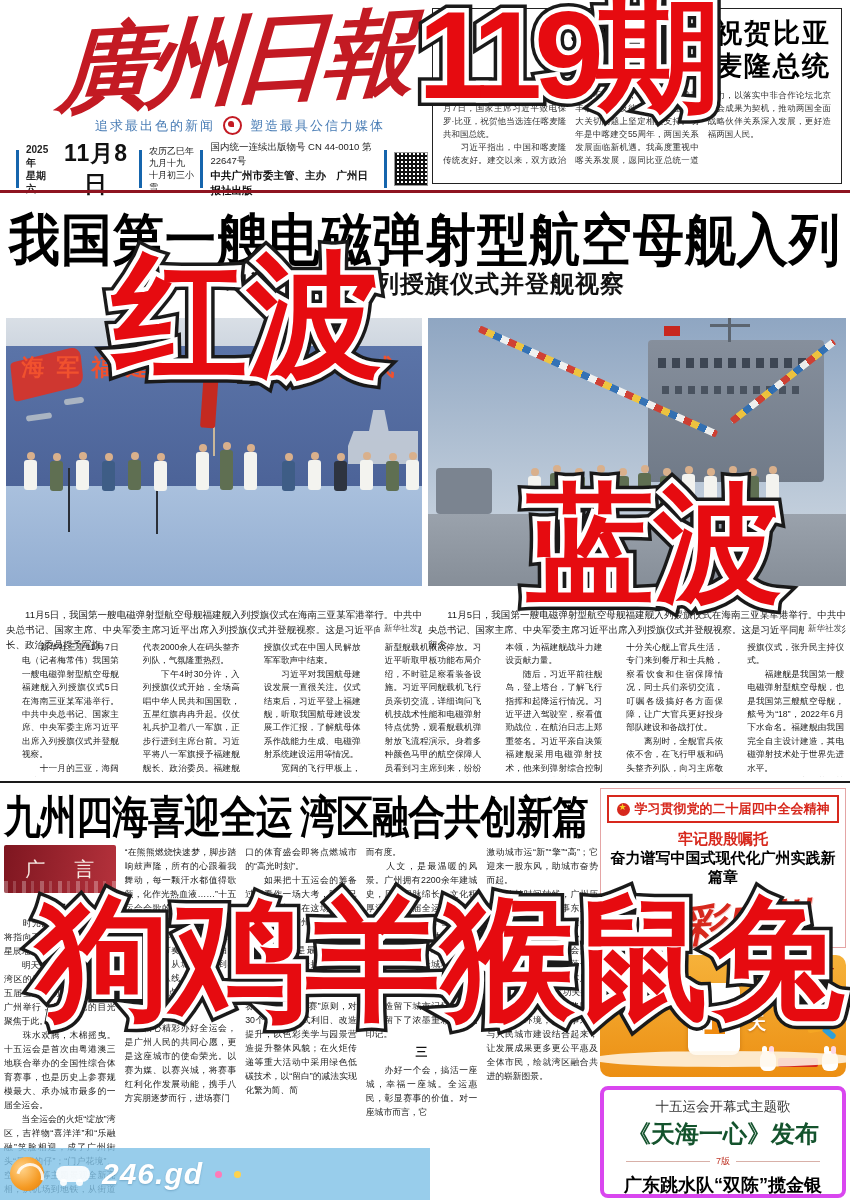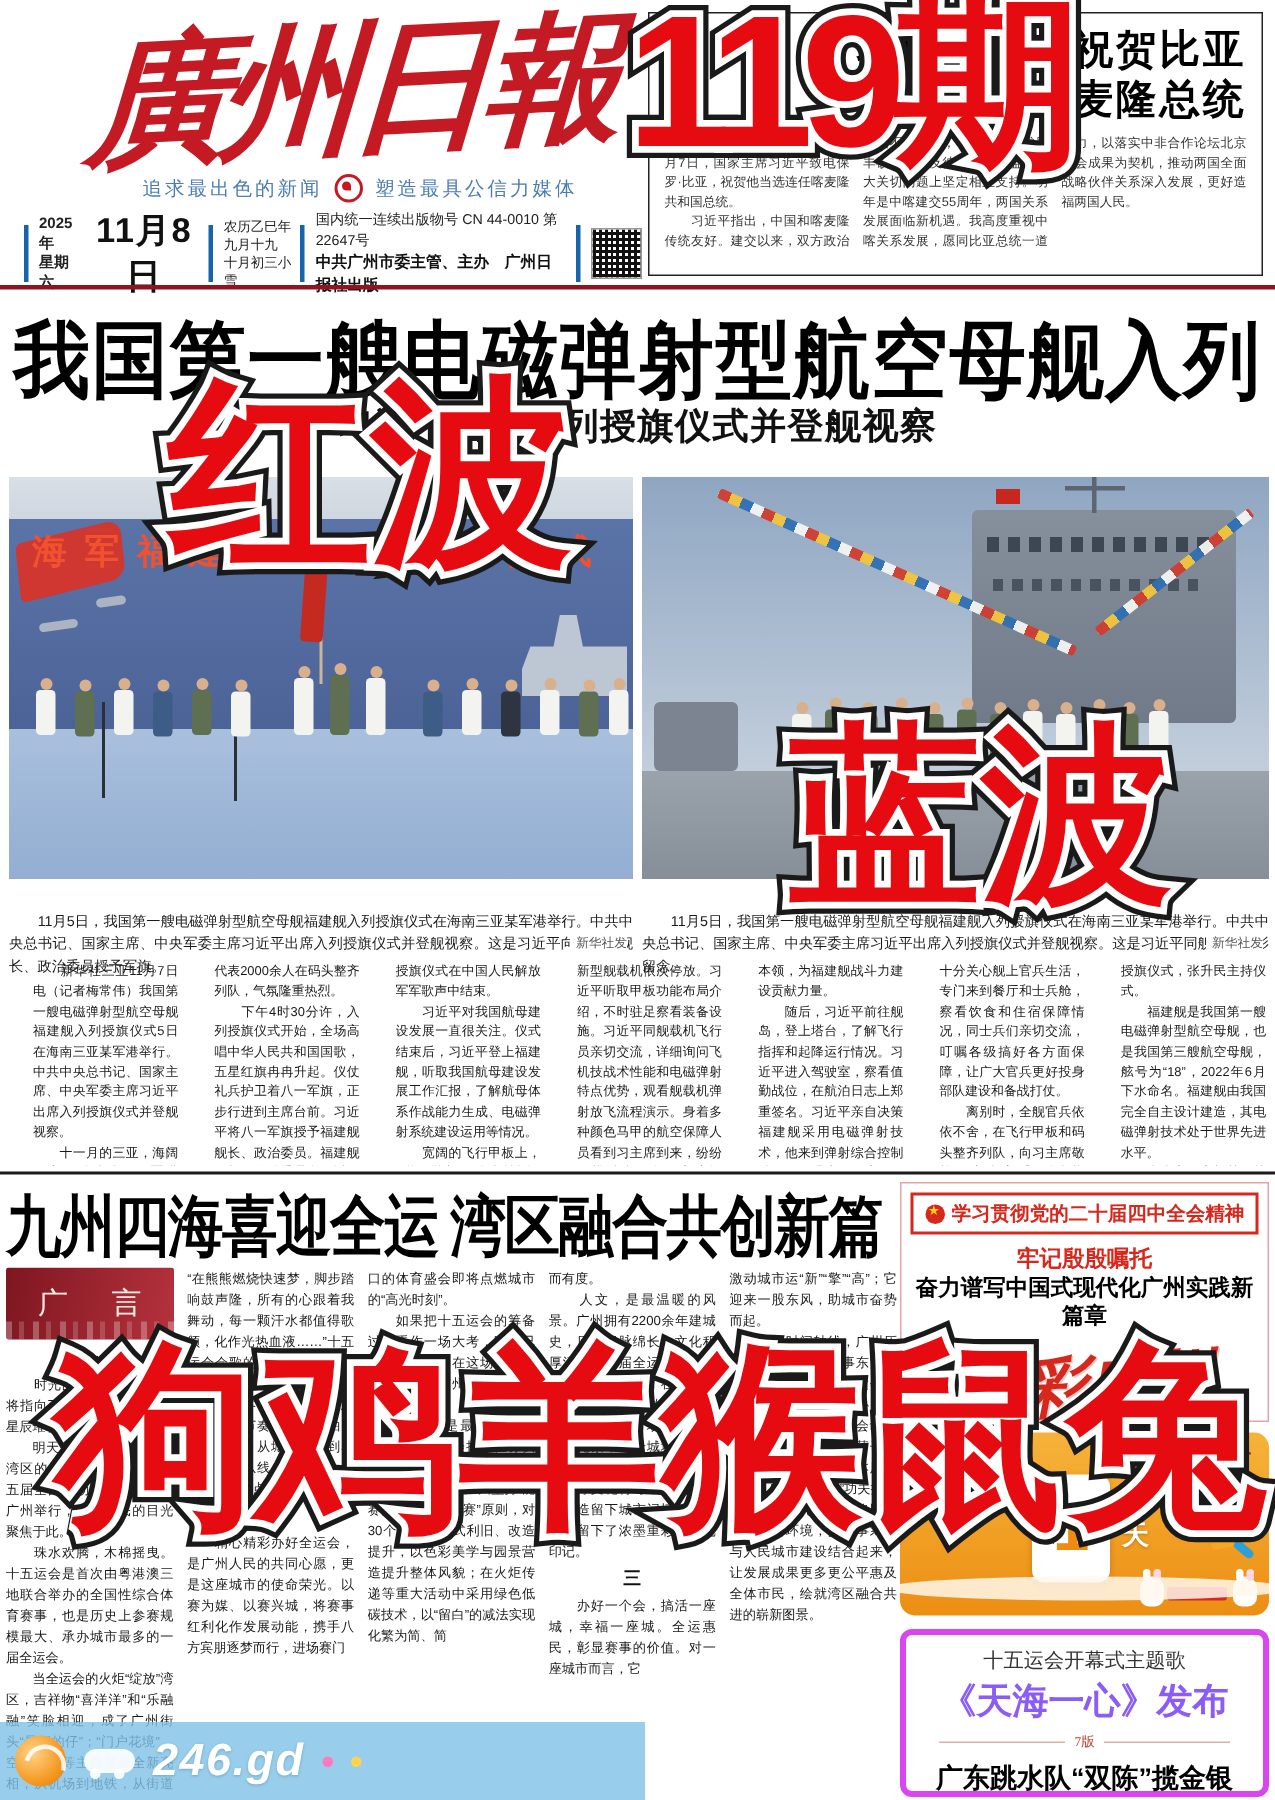--- a/index.html
+++ b/index.html
@@ -112,24 +112,24 @@
   .petal{position:absolute;width:10px;height:26px;border-radius:10px;left:22px;top:4px;transform-origin:50% 100%;}
   .mascot{position:absolute;width:16px;height:20px;background:#fff;border-radius:8px 8px 6px 6px;bottom:6px;}
   .mascot::before{content:"";position:absolute;left:2px;top:-5px;width:5px;height:8px;background:#fff;border-radius:4px;}
   .mascot::after{content:"";position:absolute;right:2px;top:-5px;width:5px;height:8px;background:#ffd7e4;border-radius:4px;}
   .cd-strip{position:absolute;right:28px;bottom:10px;width:40px;height:9px;background:#d7281d;border-radius:2px;}
 
   
   .news-box{position:absolute;left:600px;top:1086px;width:246px;height:112px;border:4px solid #d946ef;border-radius:8px;background:#fff;
             box-sizing:border-box;padding:8px 8px;text-align:center;}
   .nb-t1{font-size:13.5px;color:#333;}
-  .nb-t2{font-size:24px;font-weight:900;color:#8b5cf6;margin-top:2px;font-family:"Liberation Serif","DejaVu Serif",serif;}
+  .nb-t2{font-size:24px;font-weight:900;color:#14532d;margin-top:2px;font-family:"Liberation Serif","DejaVu Serif",serif;}
   .nb-div{display:flex;align-items:center;gap:6px;margin:5px 14px;}
   .nb-div i{flex:1;height:1px;background:#d8b0a8;}
-  .nb-div b{font-size:9px;color:#c0392b;font-weight:normal;font-family:Liberation Serif, serif;}
+  .nb-div b{font-size:9px;color:#c0392b;font-weight:normal;}
   .nb-t3{font-size:18px;font-weight:900;color:#000;}
   .nb-t4{font-size:10px;color:#333;margin-top:2px;}
 
   
   .watermark{position:absolute;left:0;top:1148px;width:430px;height:52px;background:rgba(126,192,230,.8);
              display:flex;align-items:center;gap:12px;}
   .wm-dot{width:34px;height:34px;border-radius:50%;background:radial-gradient(circle at 35% 35%,#ffd38a,#f59a23 60%,#e07b0c);margin-left:10px;position:relative;flex:0 0 auto;}
   .wm-dot::after{content:"";position:absolute;left:6px;top:6px;width:22px;height:22px;border-radius:50%;border:3px solid rgba(255,255,255,.85);border-left-color:transparent;border-bottom-color:transparent;transform:rotate(-30deg);}
   .wm-blob{width:34px;height:16px;background:rgba(255,255,255,.9);border-radius:8px;position:relative;flex:0 0 auto;}
   .wm-blob::after{content:"";position:absolute;left:4px;bottom:-4px;width:7px;height:7px;background:rgba(255,255,255,.9);border-radius:50%;box-shadow:16px 0 0 rgba(255,255,255,.9);}

